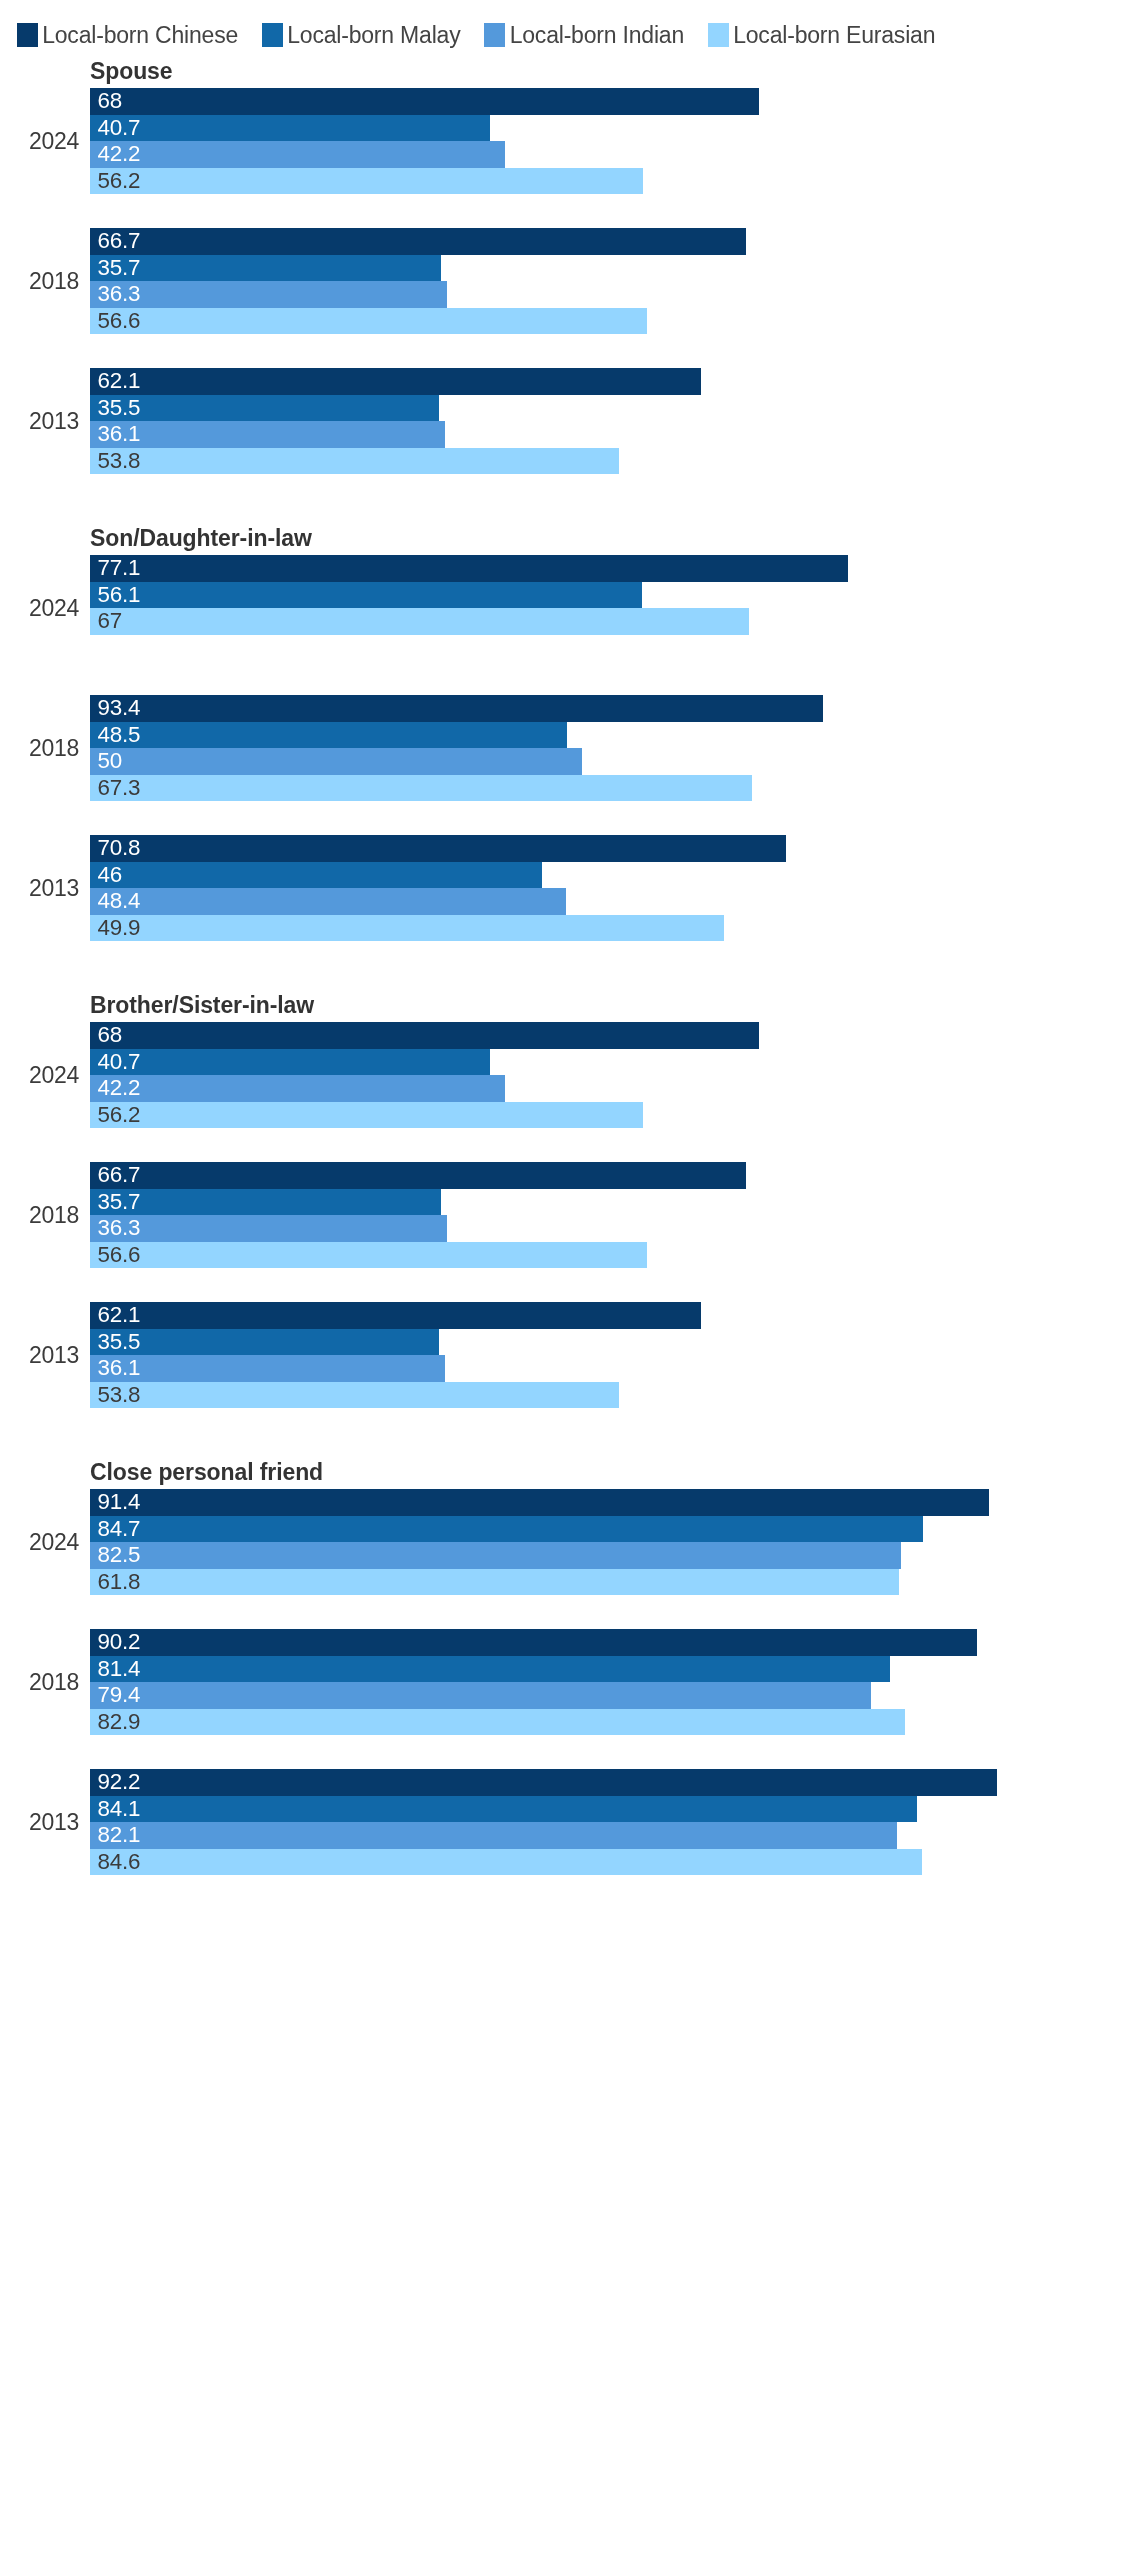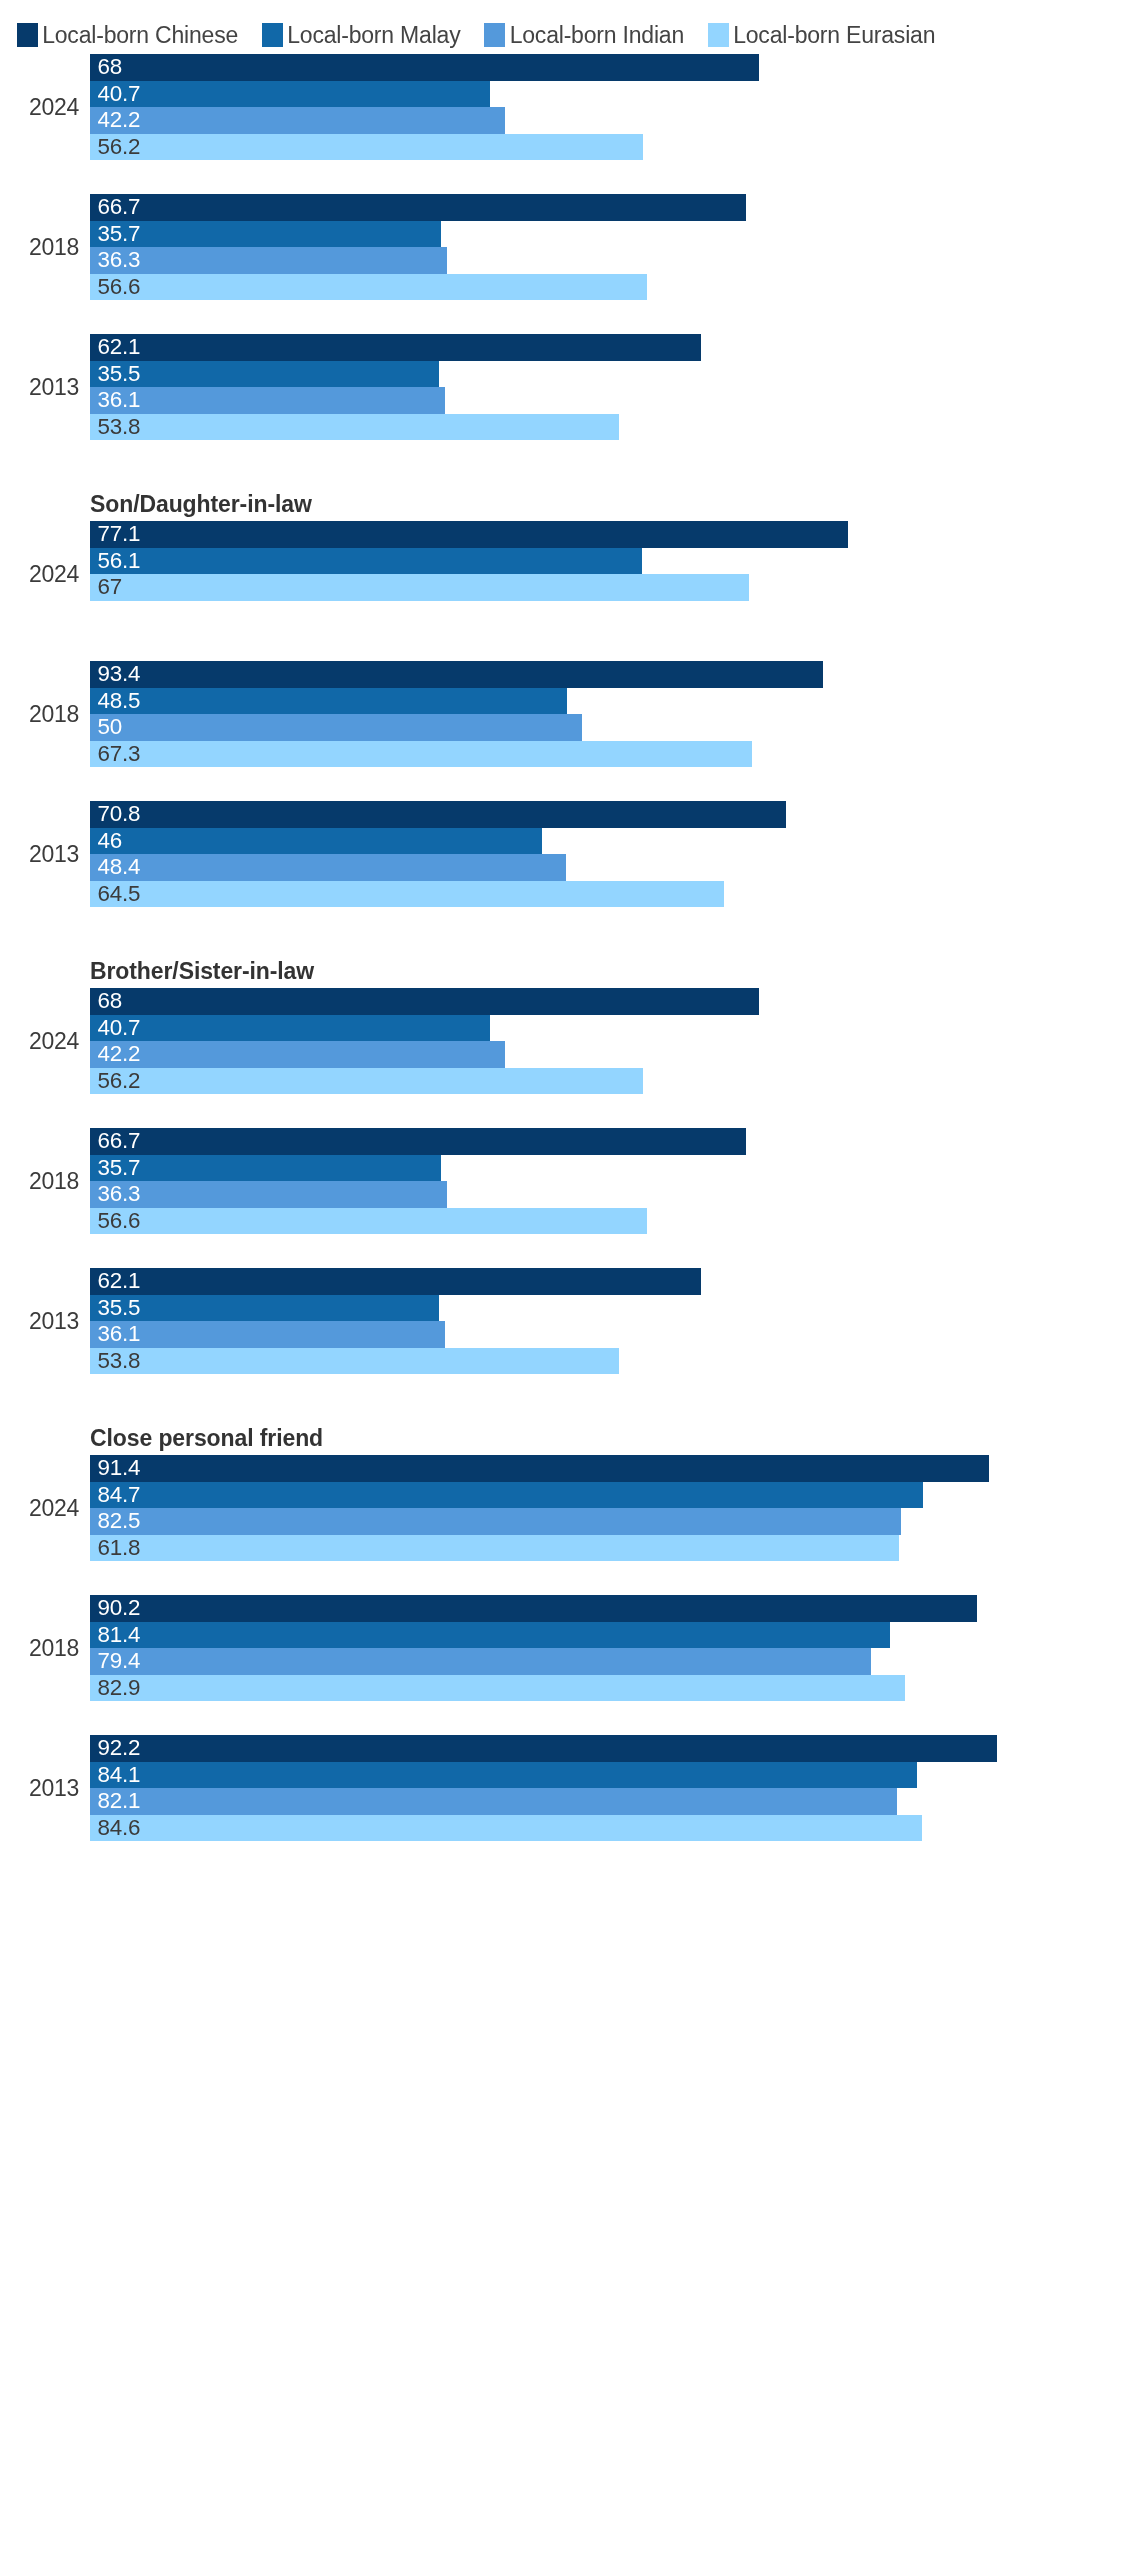--- a/index.html
+++ b/index.html
@@ -151,20 +151,21 @@
         <span class="legend-label">Local-born Indian</span>
       </div>
       <div class="legend-item">
         <span class="legend-swatch" style="background: rgb(147, 213, 255);"></span>
         <span class="legend-label">Local-born Eurasian</span>
       </div>
     </div>
 
   <div class="plot" id="plot">
       <div class="group">
+        <div class="group-title">Spouse</div>
         <div class="cluster">
           <div class="year-label">2024</div>
           <div class="bars">
             <div class="bar-row">
               <div class="bar" style="width: 669px; background: rgb(6, 58, 107);"></div>
               <span class="bar-value">68</span>
             </div>
             <div class="bar-row">
               <div class="bar" style="width: 400px; background: rgb(17, 104, 168);"></div>
               <span class="bar-value">40.7</span>
@@ -272,21 +273,21 @@
             <div class="bar-row">
               <div class="bar" style="width: 452px; background: rgb(17, 104, 168);"></div>
               <span class="bar-value">46</span>
             </div>
             <div class="bar-row">
               <div class="bar" style="width: 476px; background: rgb(84, 153, 219);"></div>
               <span class="bar-value">48.4</span>
             </div>
             <div class="bar-row">
               <div class="bar" style="width: 634px; background: rgb(147, 213, 255);"></div>
-              <span class="bar-value dark-text">64.5</span>
+              <span class="bar-value dark-text">49.9</span>
             </div>
           </div>
         </div>
       </div>
       <div class="group">
         <div class="group-title">Brother/Sister-in-law</div>
         <div class="cluster">
           <div class="year-label">2024</div>
           <div class="bars">
             <div class="bar-row">

